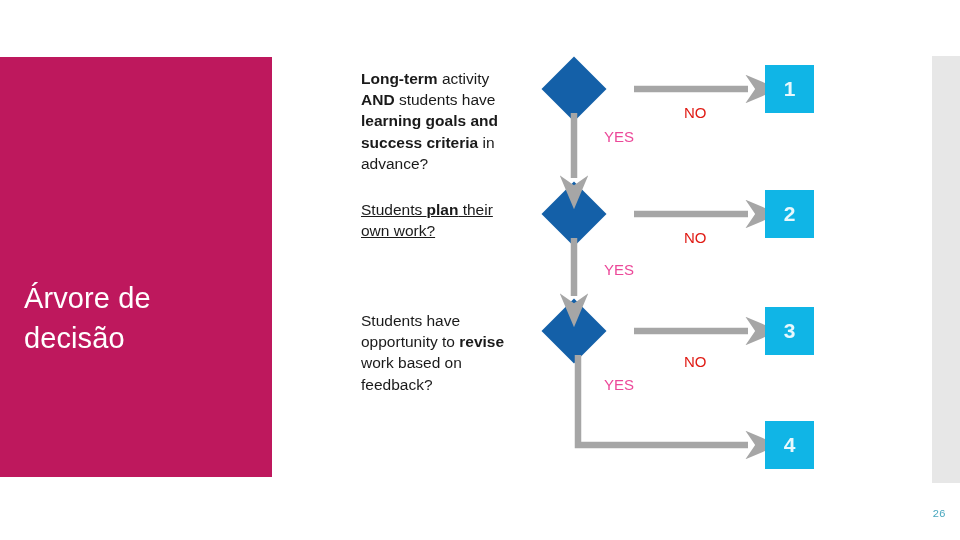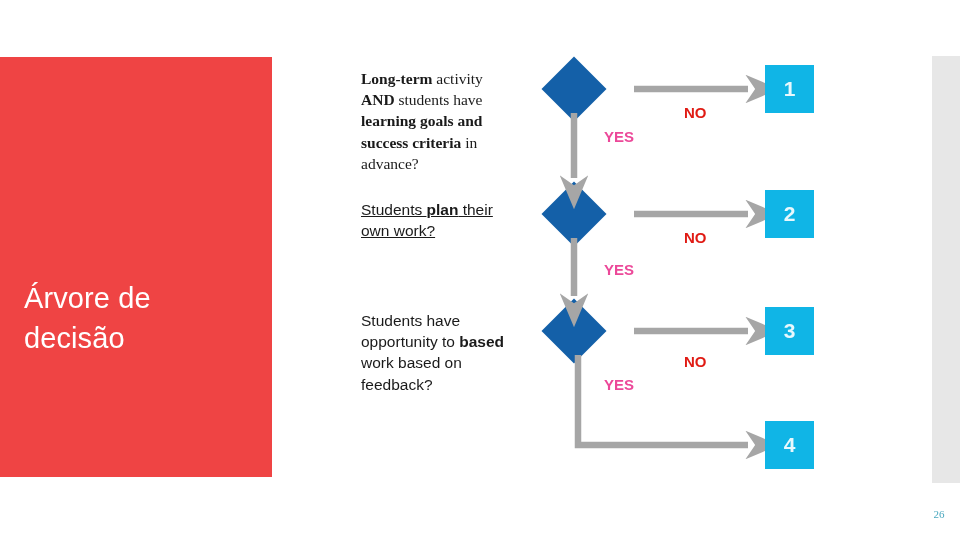--- a/index.html
+++ b/index.html
@@ -33,21 +33,21 @@
     background: #e7e7e7;
   }
 
   
   .title-panel {
     position: absolute;
     left: 0px;
     top: 57px;
     width: 272px;
     height: 420px;
-    background: #ef4444;
+    background: #be185d;
   }
   .title-panel-text {
     position: absolute;
     left: 24px;
     top: 222px;
     width: 236px;
     color: #ffffff;
     font-size: 29px;
     line-height: 1.37;
     font-weight: 400;
@@ -64,21 +64,21 @@
 
   .q-text {
     position: absolute;
     color: #1a1a1a;
     font-size: 15.5px;
     line-height: 1.37;
     font-family: "Liberation Sans", sans-serif;
   }
   .q-text b { font-weight: bold; }
 
-  .q1 { left: 361px; top: 68px;  width: 152px; font-family: Liberation Serif, serif; }
+  .q1 { left: 361px; top: 68px;  width: 152px; }
   .q2 { left: 361px; top: 199px; width: 152px; text-decoration: underline; }
   .q3 { left: 361px; top: 310px; width: 158px; }
 
   
   .diamond {
     position: absolute;
     background: #1460A8;
     transform: rotate(45deg);
   }
   .d1 { left: 551px; top: 66px;  width: 46px; height: 46px; }
@@ -109,21 +109,21 @@
     position: absolute;
     left: 0; top: 0;
     width: 960px; height: 540px;
     pointer-events: none;
   }
 
   
   .lbl {
     position: absolute;
     font-size: 15px;
-    font-weight: bold;
+    font-weight: normal;
     font-family: "Liberation Sans", sans-serif;
   }
   .yes { color: #ec4899; }
   .no  { color: #E01B14; }
 
   .yes1 { left: 604px; top: 128px; }
   .no1  { left: 684px; top: 104px; }
   .yes2 { left: 604px; top: 261px; }
   .no2  { left: 684px; top: 229px; }
   .yes3 { left: 604px; top: 376px; }
@@ -139,40 +139,40 @@
   }
 
   .page-number {
     position: absolute;
     left: 925px;
     top: 508px;
     width: 28px;
     text-align: center;
     color: #4aa8bf;
     font-size: 11px;
-    font-family: Liberation Serif, serif;
+    font-family: Liberation Mono, monospace;
   }
 </style>
 </head>
 <body>
 
 <div class="slide">
 
   <div class="right-band"></div>
 
   <div class="title-panel">
     <div class="title-panel-text">Árvore de
 decisão</div>
   </div>
 
   <div class="flow">
 
     <div class="q-text q1"><b>Long-term</b> activity <b>AND</b> students have <b>learning goals and success criteria</b> in advance?</div>
     <div class="q-text q2">Students <b>plan</b> their own work?</div>
-    <div class="q-text q3">Students have opportunity to <b>based</b> work based on feedback?</div>
+    <div class="q-text q3">Students have opportunity to <b>revise</b> work based on feedback?</div>
 
     <div class="diamond d1"></div>
     <div class="diamond d2"></div>
     <div class="diamond d3"></div>
 
     <svg class="arrows" viewBox="0 0 960 540" width="960" height="540">
       <defs>
         <marker id="ah" markerWidth="5.2" markerHeight="4.4" refX="0.4" refY="2.2" orient="auto">
           <path d="M0,0 L5.2,2.2 L0,4.4 L1.5,2.2 Z" fill="#a6a6a6"></path>
         </marker>

